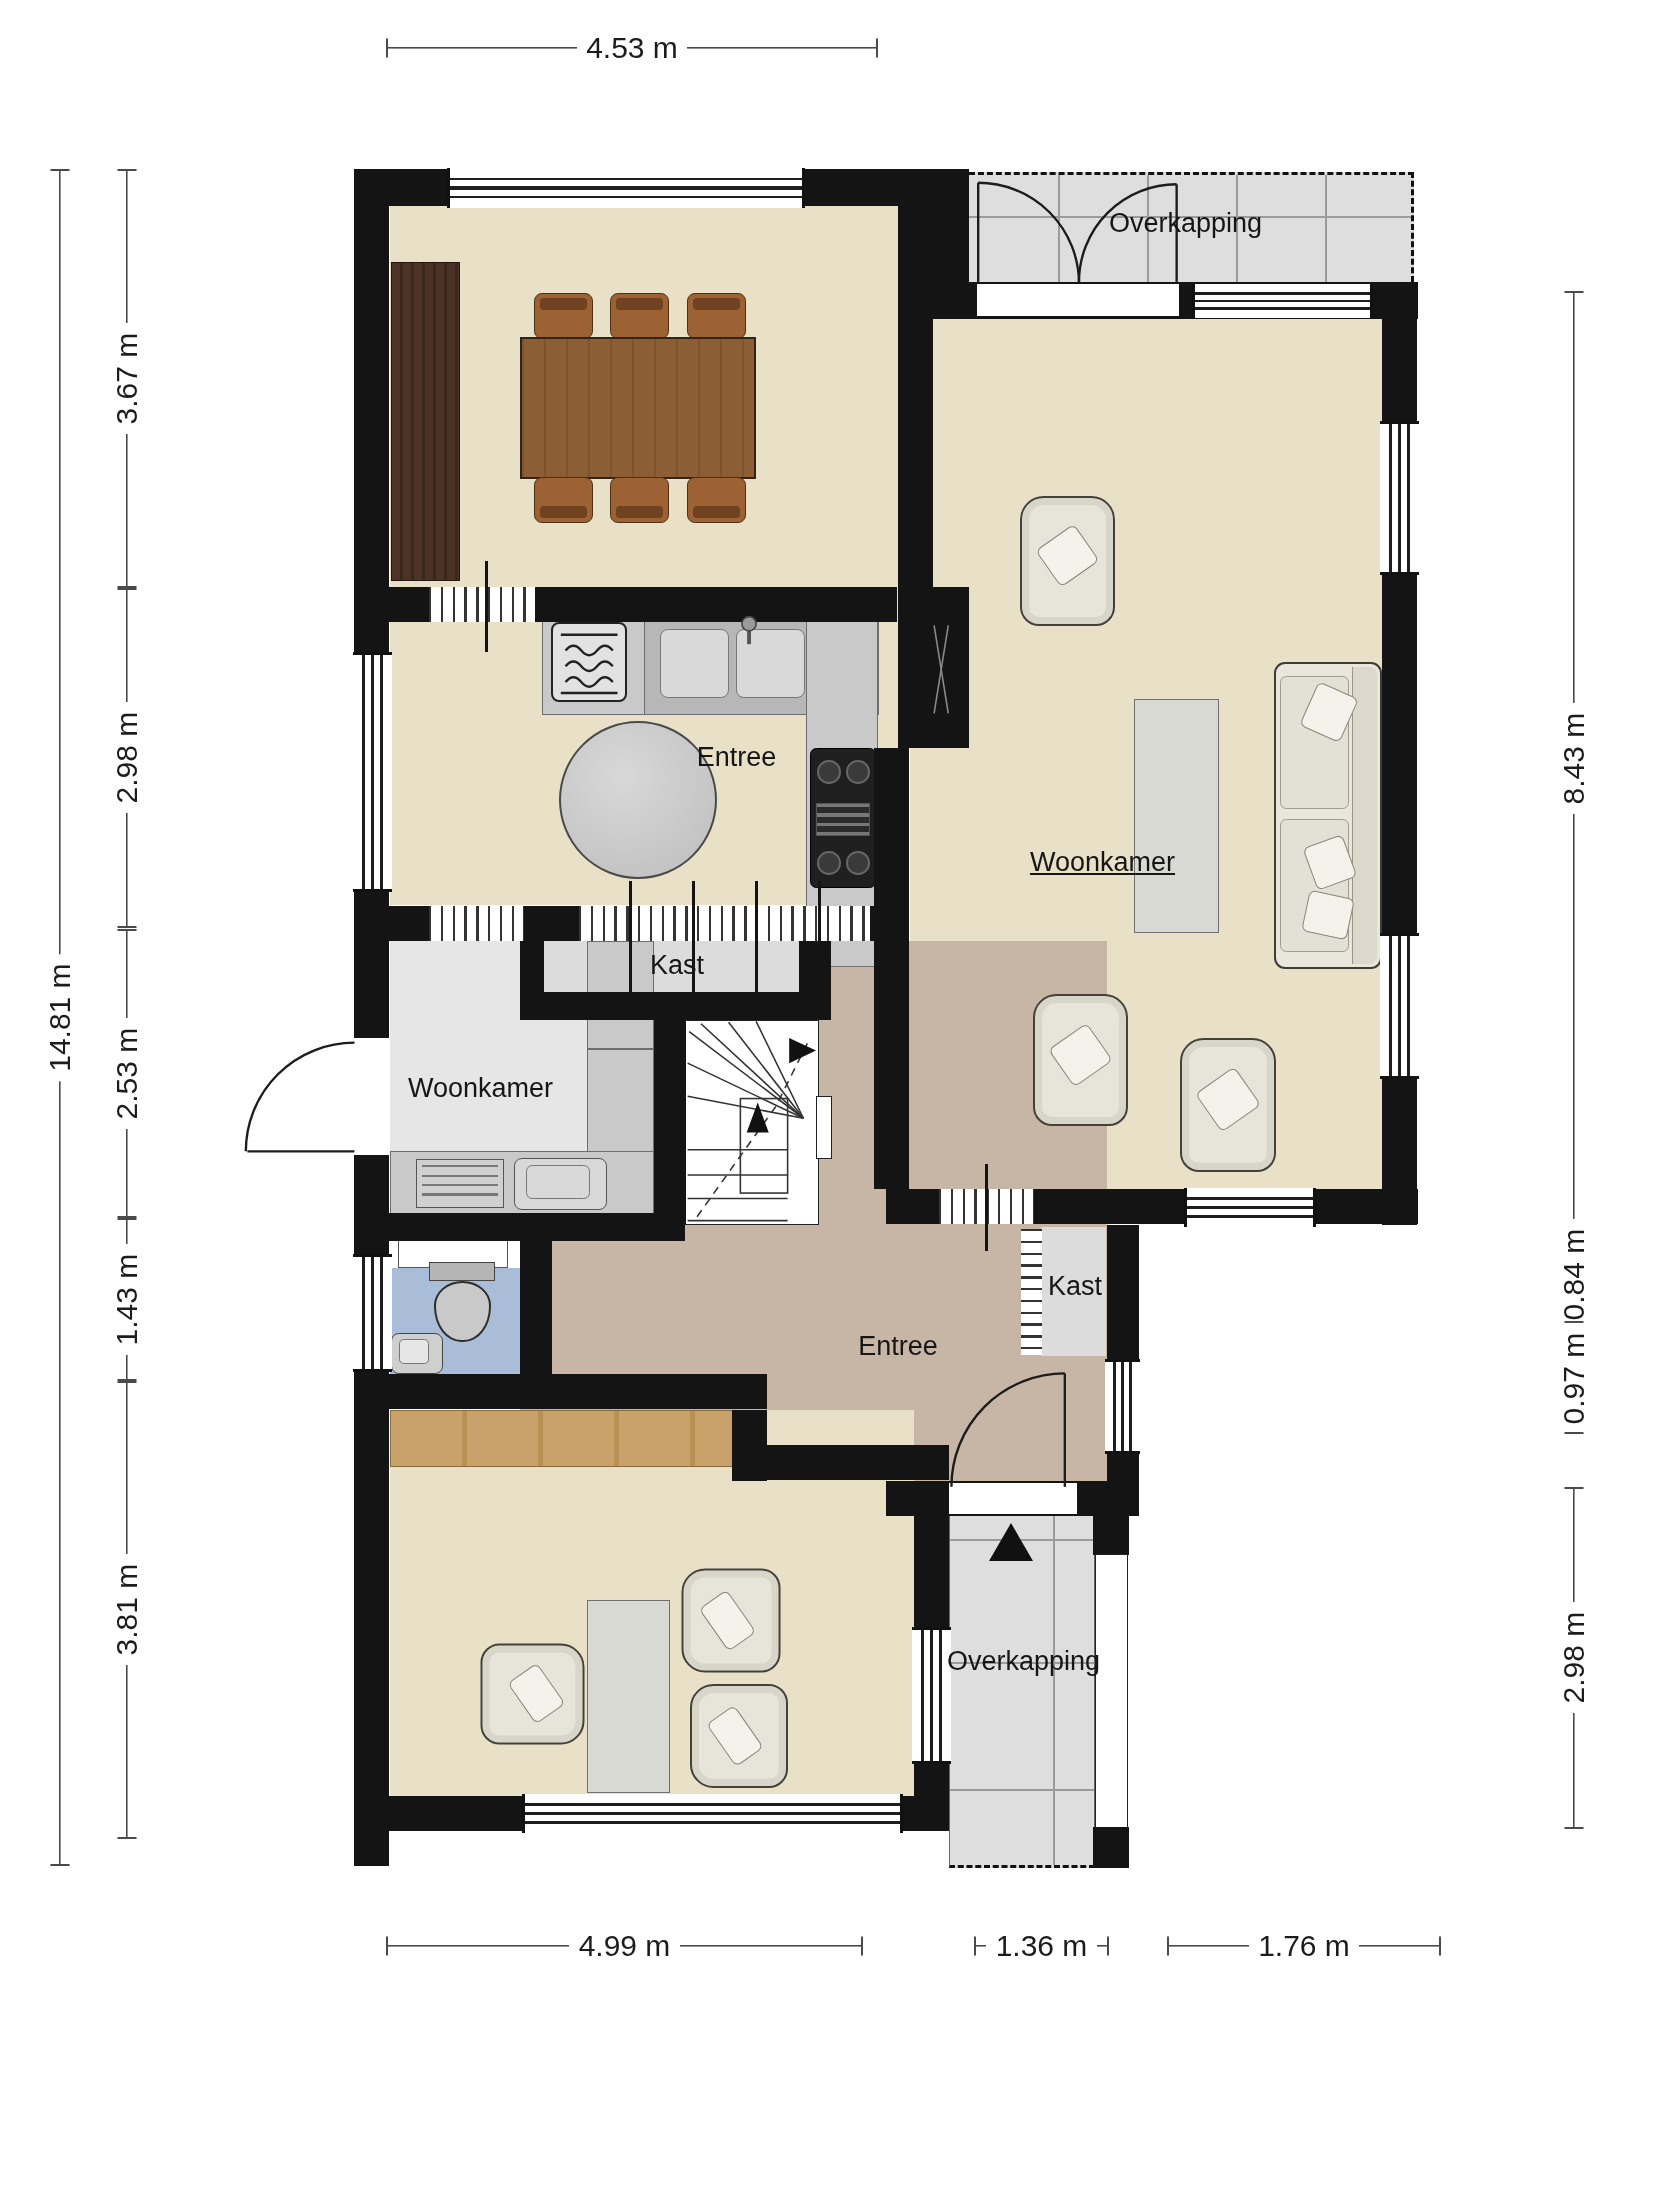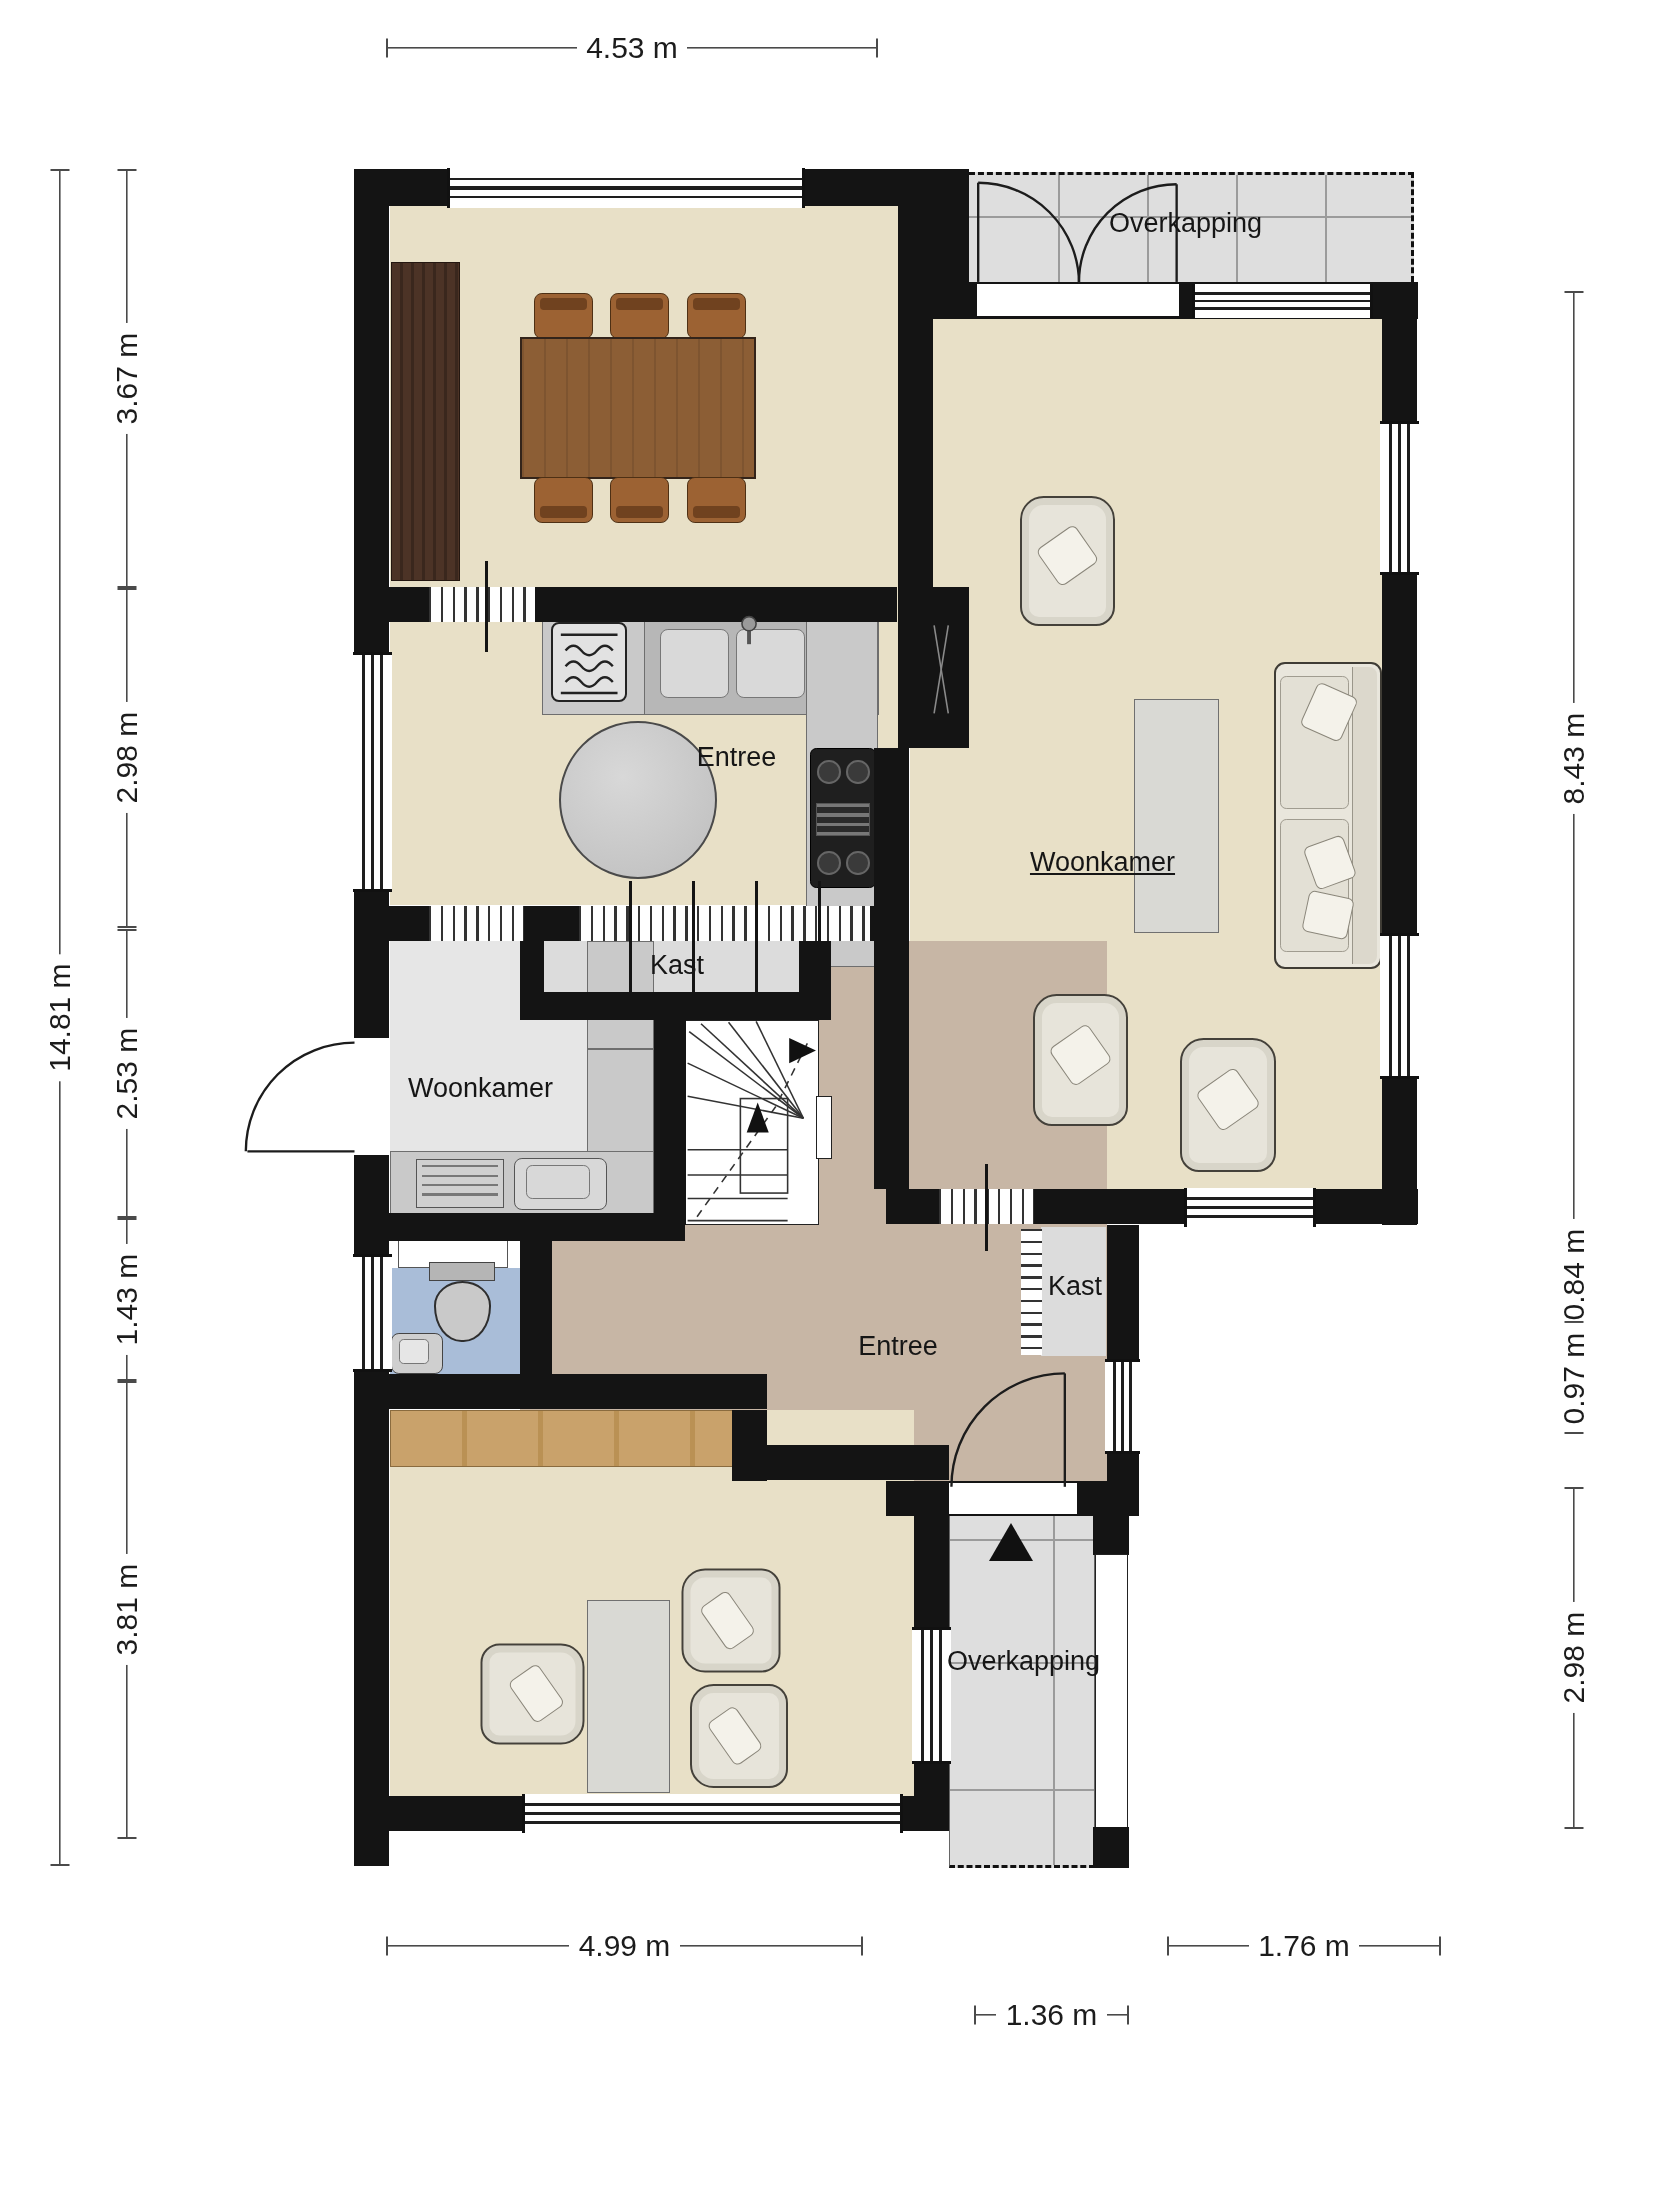--- a/index.html
+++ b/index.html
@@ -322,21 +322,21 @@
   <div class="dimV" style="left:1556px;top:1323px;width:35px;height:111px;">
     <span>0.97 m</span>
     </div>
   <div class="dimV" style="left:1556px;top:1487px;width:35px;height:342px;">
     <span>2.98 m</span>
     </div>
 
   <div class="dimH" style="left:386px;top:1928px;width:477px;height:35px;">
     <span>4.99 m</span>
     </div>
-  <div class="dimH" style="left:974px;top:1997px;width:155px;height:35px;">
+  <div class="dimH" style="left:974px;top:1928px;width:135px;height:35px;">
     <span>1.36 m</span>
     </div>
   <div class="dimH" style="left:1167px;top:1928px;width:274px;height:35px;">
     <span>1.76 m</span>
     </div>
 
 </div>
 
 
 </body></html>

